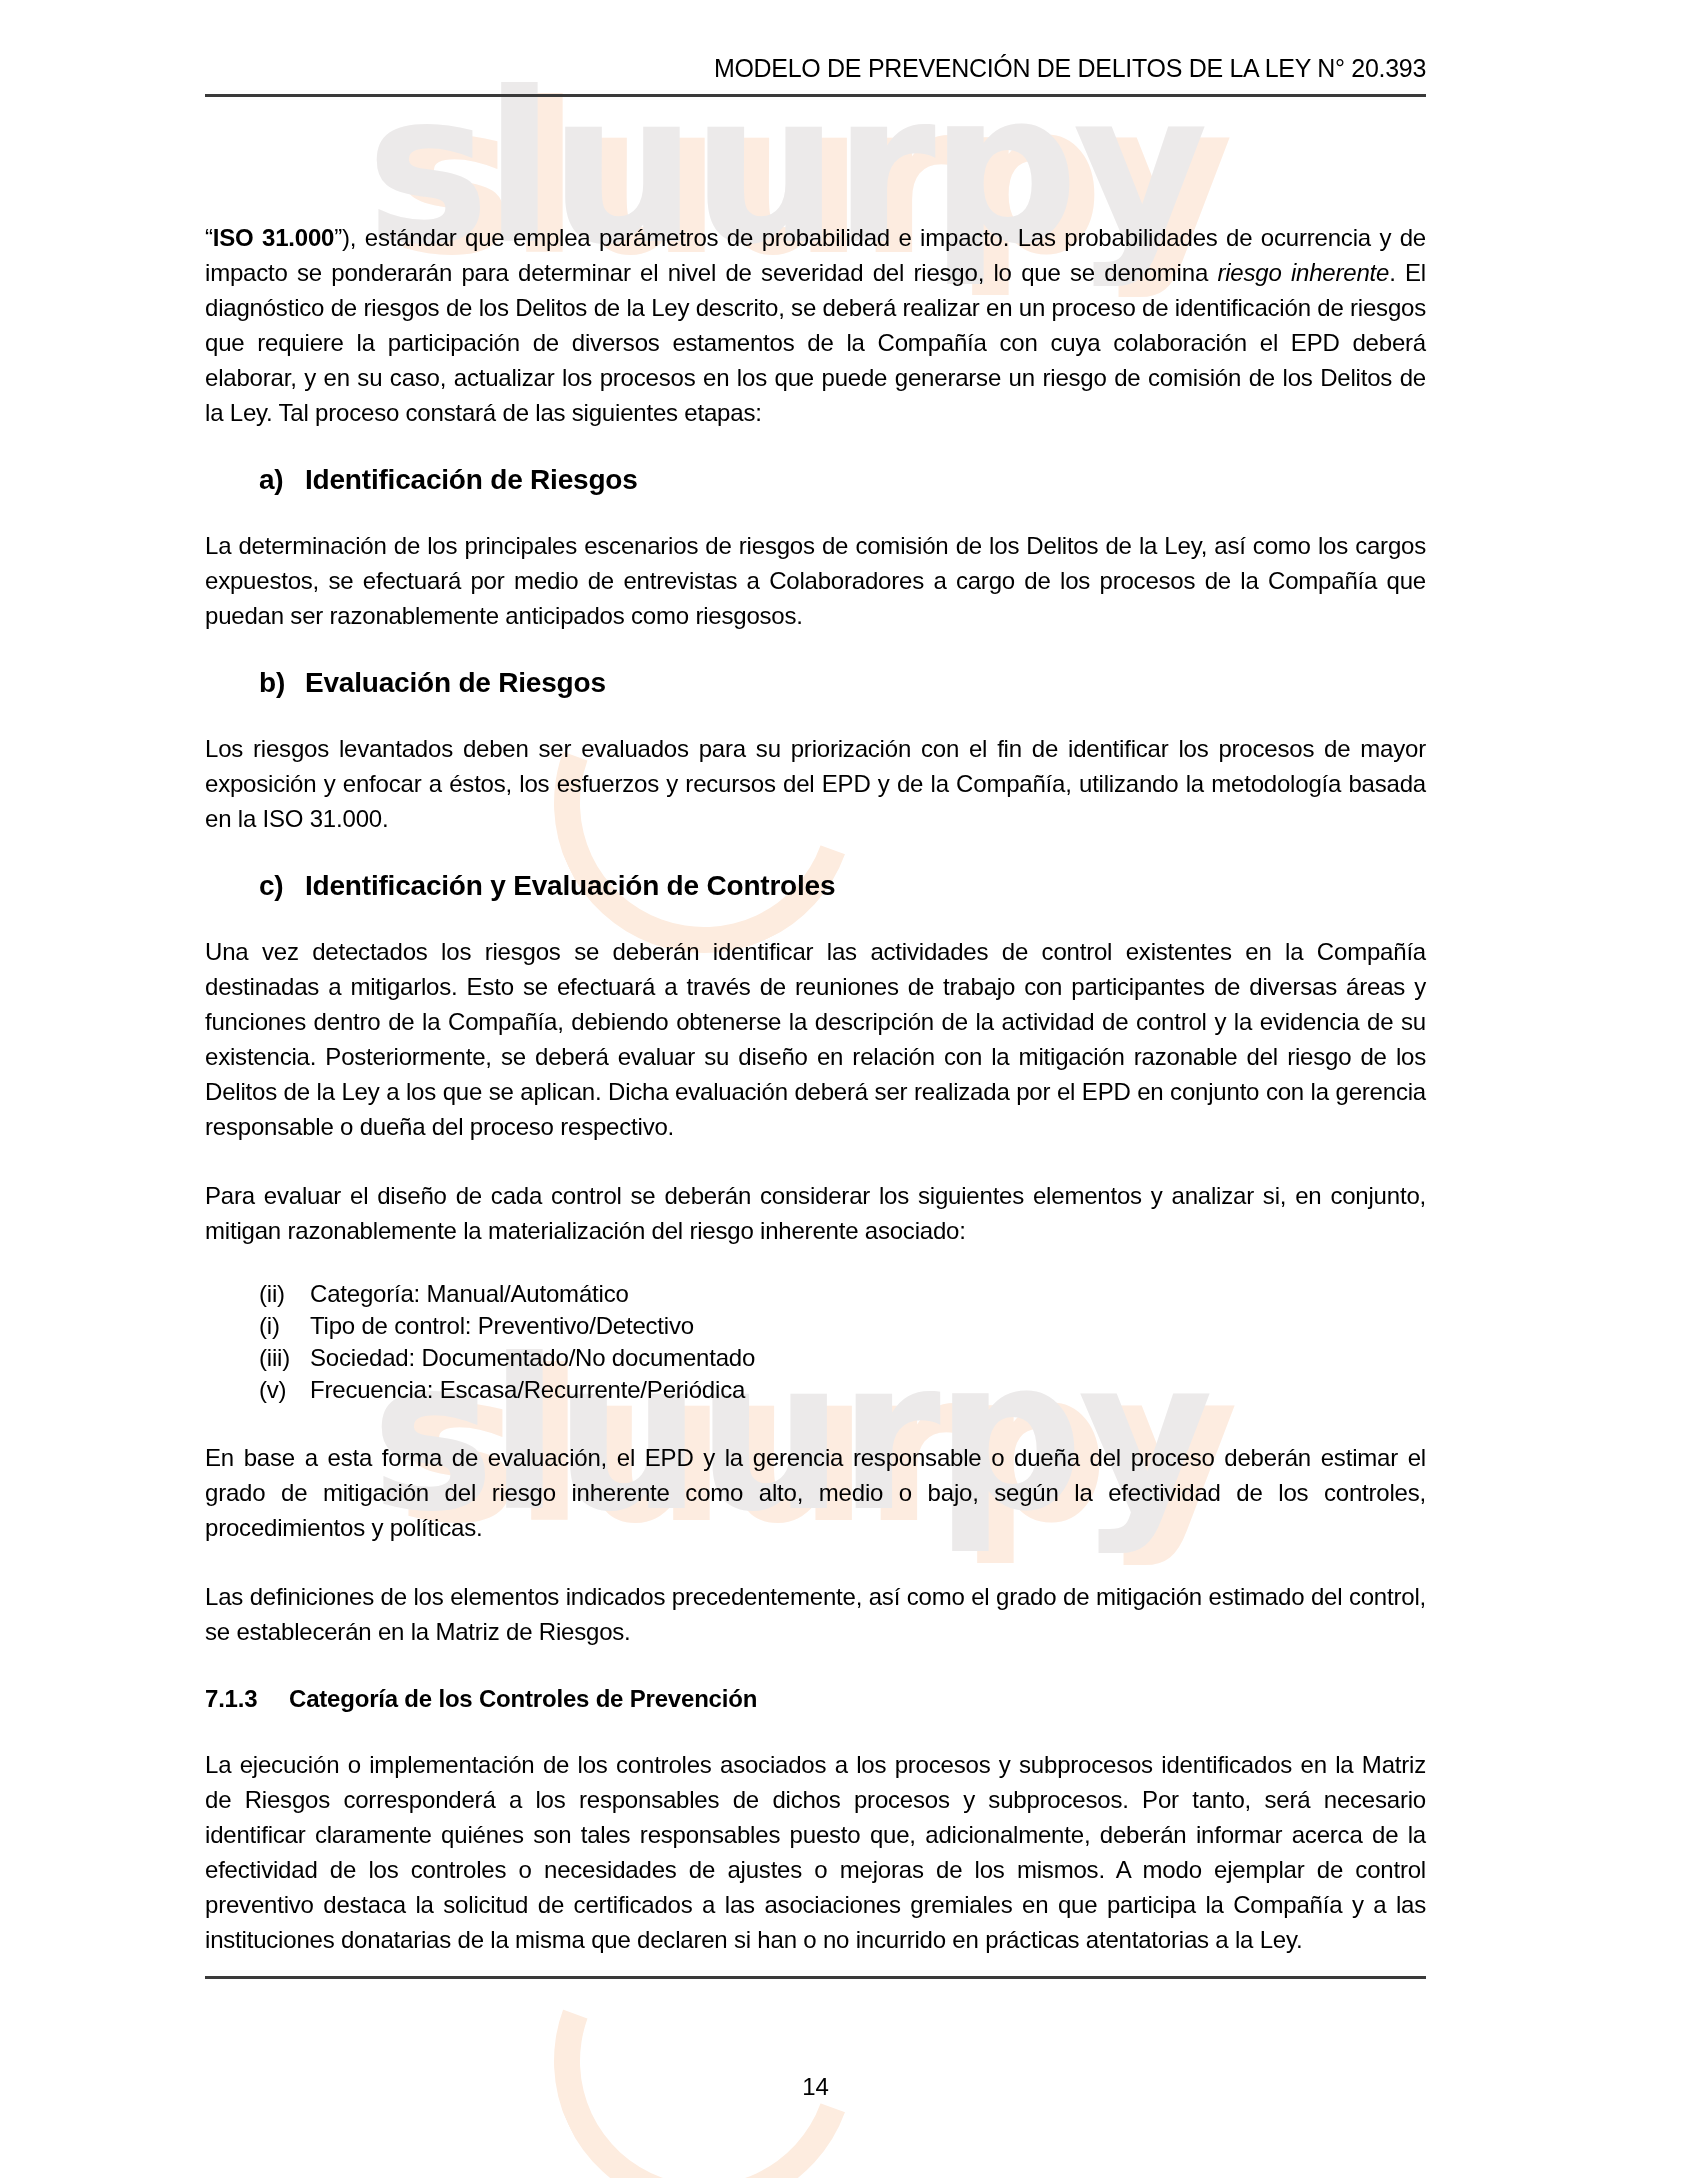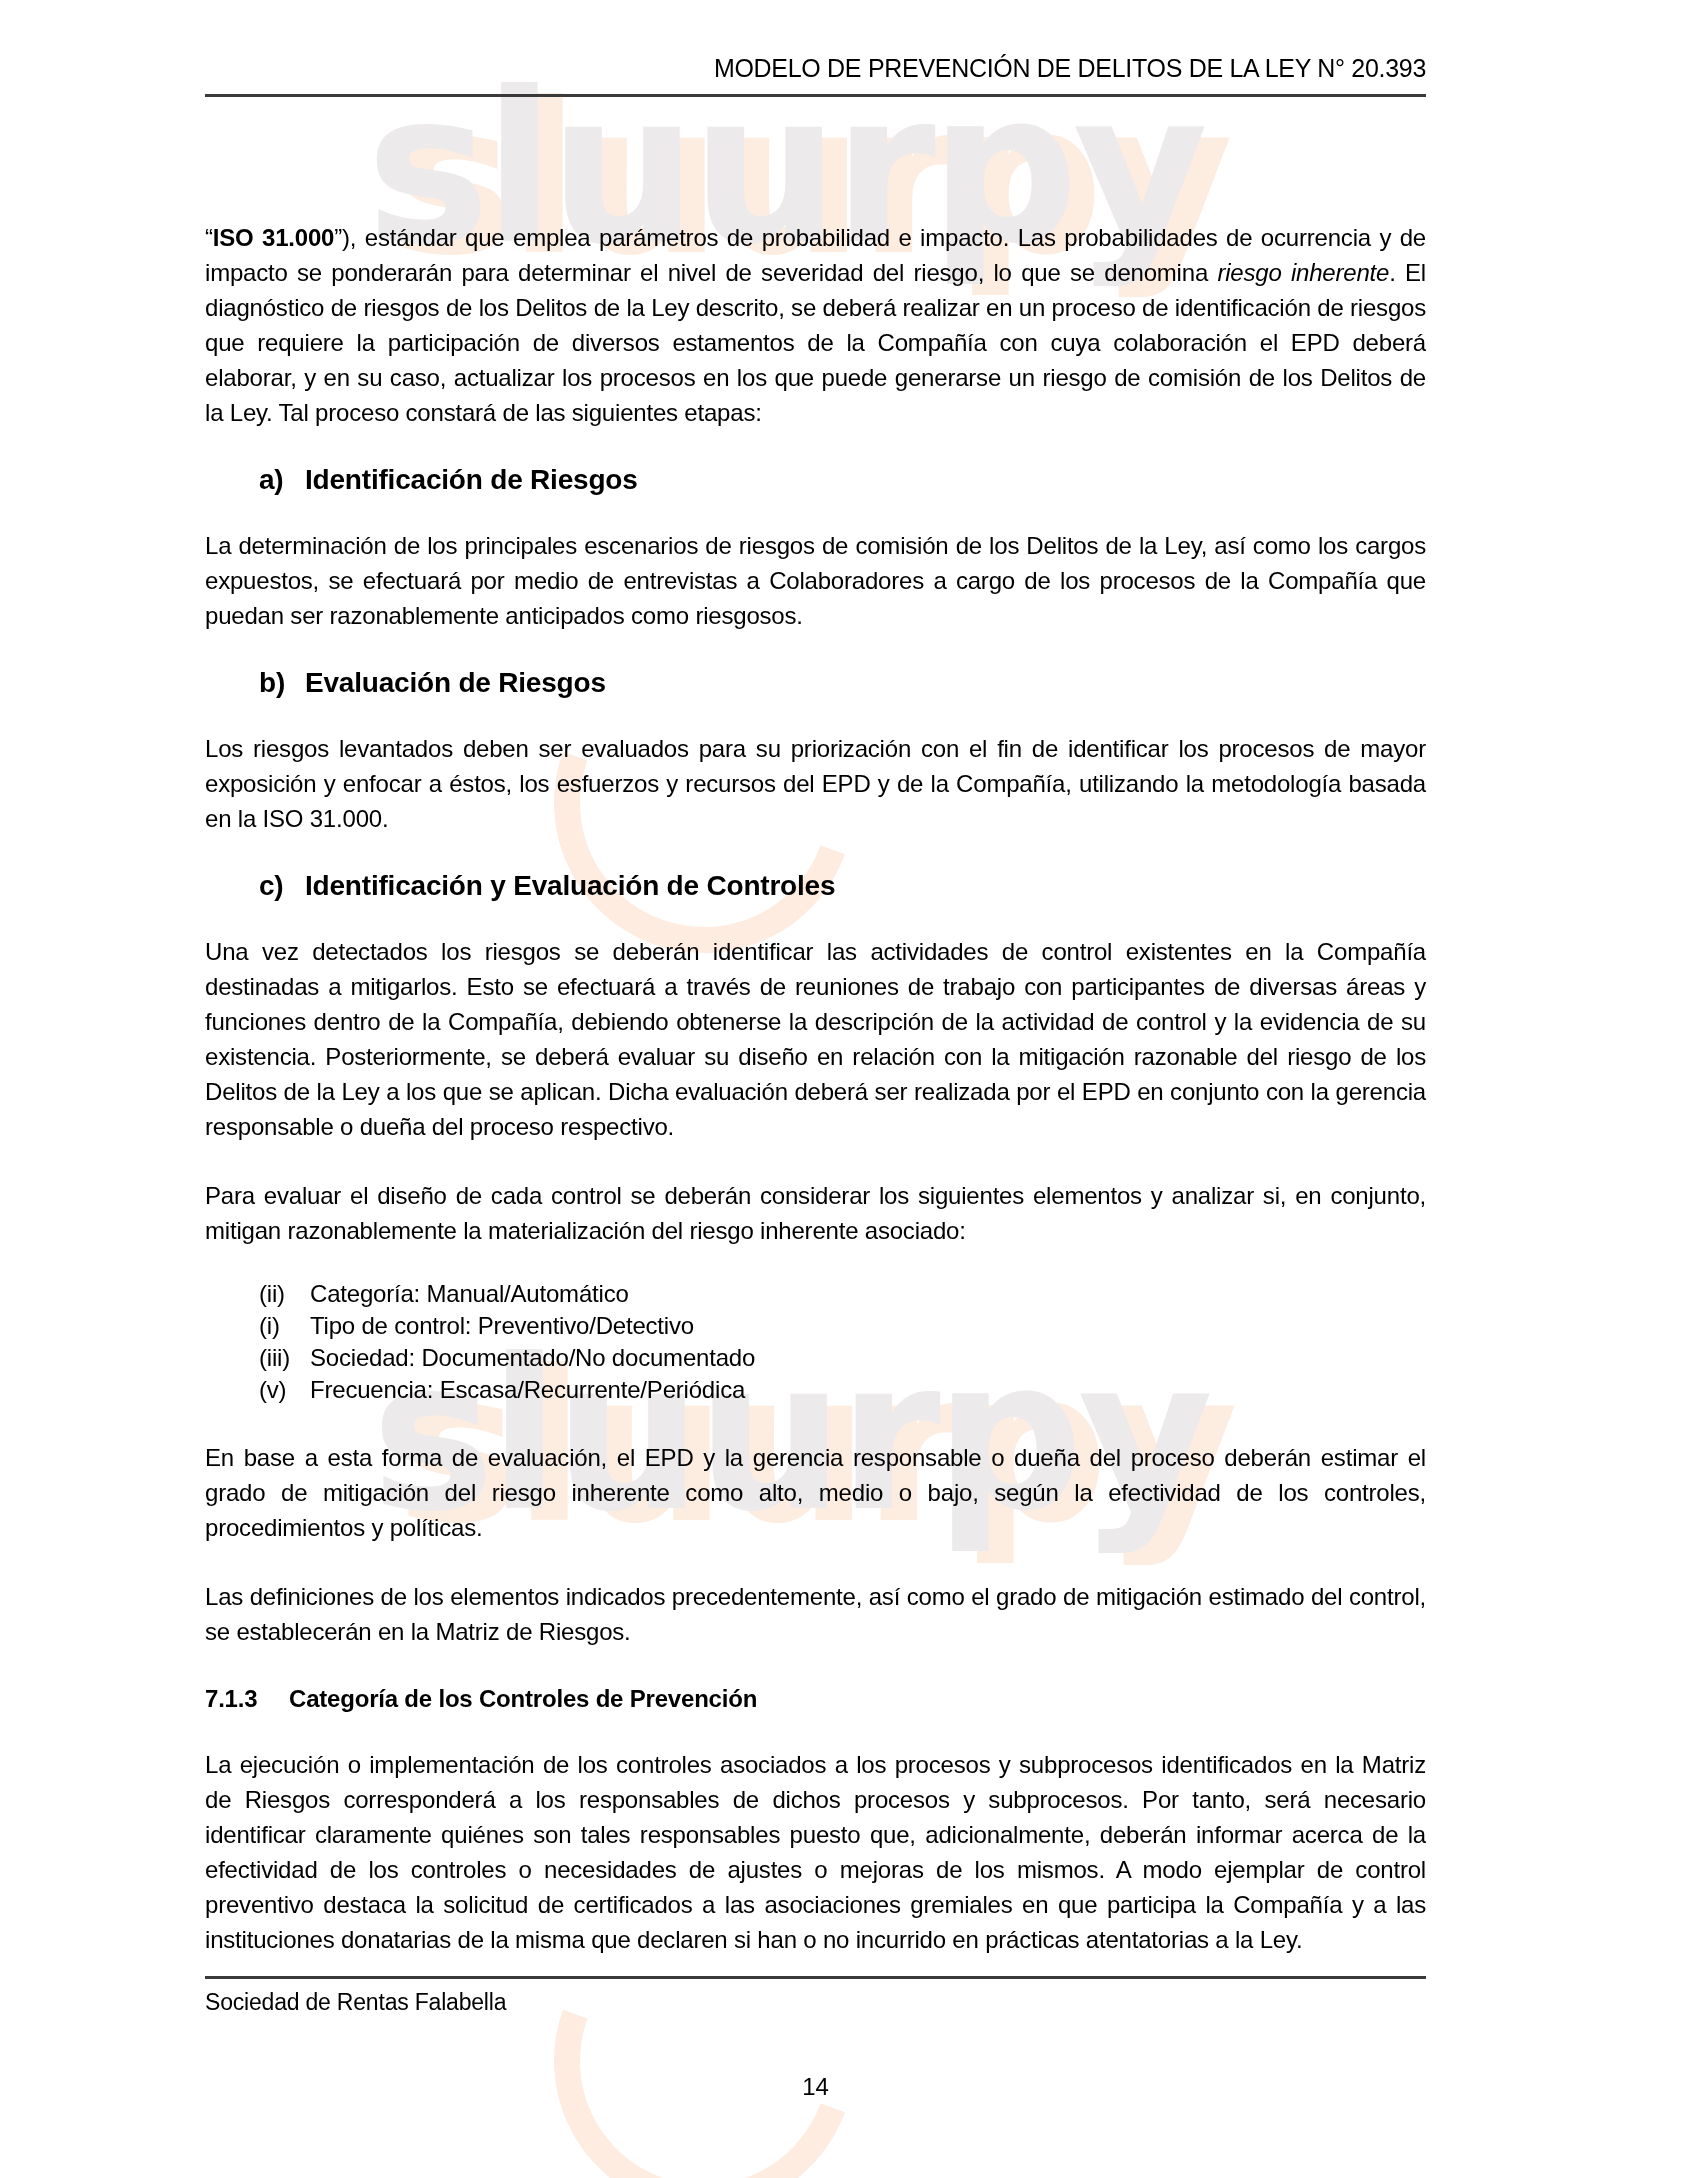--- a/index.html
+++ b/index.html
@@ -221,19 +221,18 @@
       <p class="para">Las definiciones de los elementos indicados precedentemente, así como el grado de mitigación estimado del control, se establecerán en la Matriz de Riesgos.</p>
 
       <h3 class="num-head"><span class="marker">7.1.3</span><span>Categoría de los Controles de Prevención</span></h3>
 
       <p class="para">La ejecución o implementación de los controles asociados a los procesos y subprocesos identificados en la Matriz de Riesgos corresponderá a los responsables de dichos procesos y subprocesos. Por tanto, será necesario identificar claramente quiénes son tales responsables puesto que, adicionalmente, deberán informar acerca de la efectividad de los controles o necesidades de ajustes o mejoras de los mismos. A modo ejemplar de control preventivo destaca la solicitud de certificados a las asociaciones gremiales en que participa la Compañía y a las instituciones donatarias de la misma que declaren si han o no incurrido en prácticas atentatorias a la Ley.</p>
 
     </div>
 
     <div class="doc-footer">
       <div class="frule"></div>
-      <div class="fcompany">Sociedad de Rentas Falabella</div>
       <div class="fpage">14</div>
     </div>
 
   </div>
 </div>
 
 
 </body></html>

